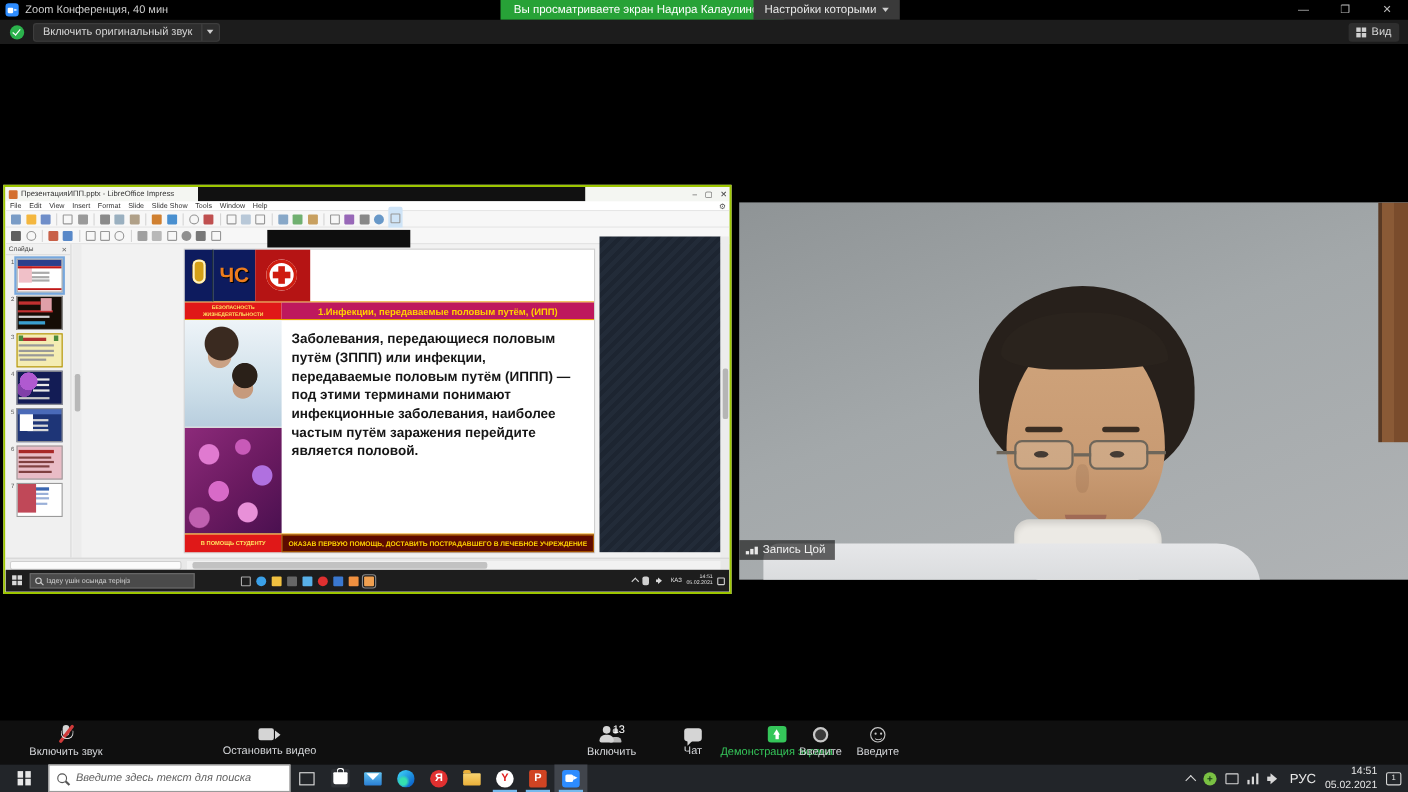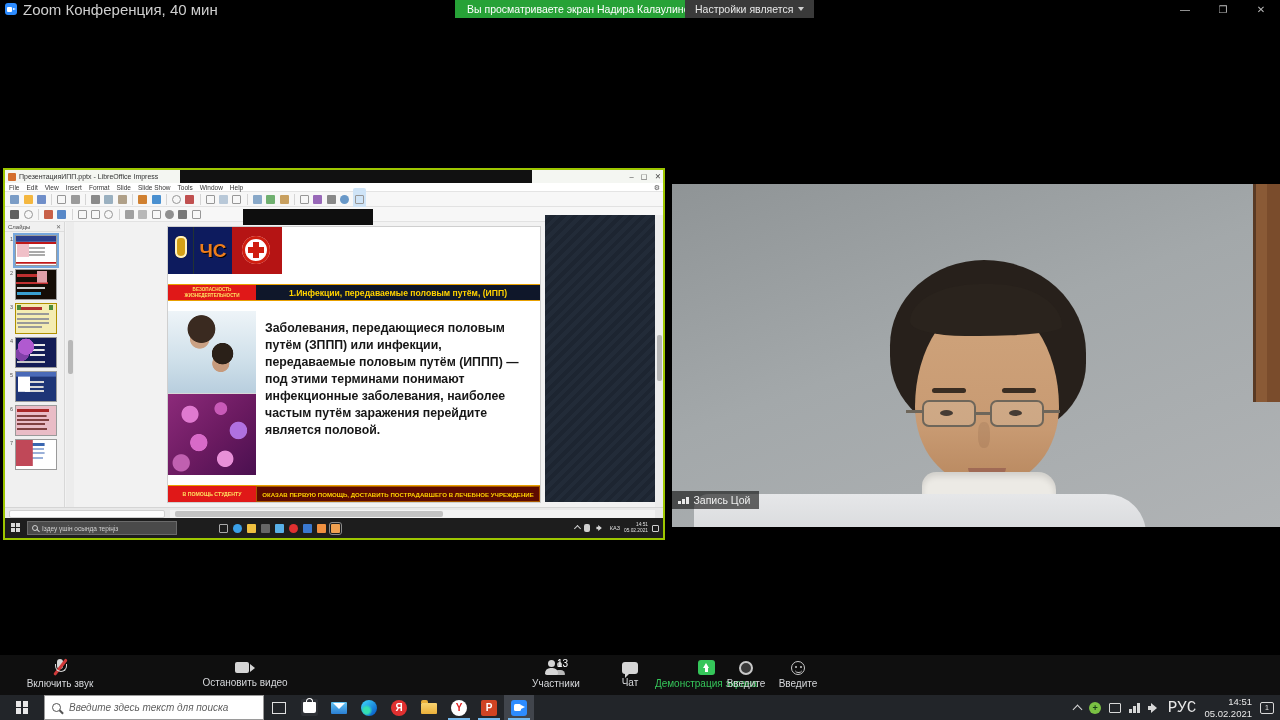--- a/index.html
+++ b/index.html
@@ -4,21 +4,21 @@
 <style>
   html,body{margin:0;padding:0;background:#000;}
   *{box-sizing:border-box;font-family:"Liberation Sans",sans-serif;}
   .stage{position:relative;width:1280px;height:720px;overflow:hidden;background:#000;}
 
   
   .ztitle{position:absolute;left:0;top:0;width:1280px;height:18px;background:#000;display:flex;align-items:center;}
   .ztitle .appicon{width:12px;height:12px;margin:0 6px 0 5px;background:#2d8cff;border-radius:3px;position:relative;}
   .ztitle .appicon::before{content:"";position:absolute;left:2px;top:3.5px;width:5px;height:5px;background:#fff;border-radius:1px;}
   .ztitle .appicon::after{content:"";position:absolute;left:7.5px;top:4.5px;border-left:3px solid #fff;border-top:1.5px solid transparent;border-bottom:1.5px solid transparent;}
-  .ztitle .ttext{color:#cfcfcf;font-size:15px;text-align:center;}
+  .ztitle .ttext{color:#cfcfcf;font-size:10px;text-align:center;}
   .share-banner{position:absolute;left:455px;top:0;height:18px;background:#27a237;color:#fff;font-size:10.5px;display:flex;align-items:center;padding:0 12px;}
   .view-settings{position:absolute;left:685px;top:0;height:18px;background:#3a3a3a;color:#e8e8e8;font-size:10.5px;display:flex;align-items:center;padding:0 10px;border:none;gap:5px;}
   .caret-down{width:0;height:0;border-left:3.5px solid transparent;border-right:3.5px solid transparent;border-top:4px solid #cfcfcf;display:inline-block;}
   .winctl{position:absolute;right:0;top:0;height:18px;display:flex;}
   .winctl span{width:38px;height:18px;color:#bbb;font-size:10px;display:flex;align-items:center;justify-content:center;}
 
   
   .zsub{position:absolute;left:0;top:18px;width:1280px;height:22px;background:#1c1c1c;display:flex;align-items:center;}
   .shield{width:13px;height:13px;border-radius:50%;background:#2bb24c;margin:0 8px 0 9px;position:relative;}
   .shield::after{content:"";position:absolute;left:4px;top:2.5px;width:3px;height:6px;border-right:1.8px solid #fff;border-bottom:1.8px solid #fff;transform:rotate(40deg);}
@@ -106,34 +106,34 @@
   .t7{background:
     linear-gradient(#c04858,#c04858) 2% 4%/42% 90% no-repeat,
     linear-gradient(#3a66b0,#3a66b0) 50% 10%/44% 3px no-repeat,
     linear-gradient(#9ab0d8,#9ab0d8) 50% 30%/40% 2px no-repeat,
     linear-gradient(#9ab0d8,#9ab0d8) 50% 46%/44% 2px no-repeat,
     linear-gradient(#9ab0d8,#9ab0d8) 50% 62%/38% 2px no-repeat,#fff;}
   .panel-scroll{position:absolute;left:61px;top:0;width:8px;height:285px;background:#ececec;}
   .panel-scroll .pthumb{position:absolute;left:1.5px;top:118px;width:5px;height:34px;background:#b8b8b8;border-radius:2px;}
 
   
-  .slide{position:absolute;left:163px;top:5px;width:372px;height:275px;background:#fff;box-shadow:0 0 0 1px #cfcfcf;display:flex;flex-direction:column;gap:10px;}
+  .slide{position:absolute;left:163px;top:5px;width:372px;height:275px;background:#fff;box-shadow:0 0 0 1px #cfcfcf;display:flex;flex-direction:column;}
   .sl-header{height:47px;display:flex;}
   .sl-emblem{width:26px;background:#0d1b5e;position:relative;flex:none;border-right:1px solid #233;}
   .sl-emblem::after{content:"";position:absolute;left:7px;top:9px;width:12px;height:22px;background:#d4a017;border-radius:6px 6px 7px 7px;box-shadow:inset 0 0 0 2px #fff2c0;}
   .sl-chs{width:38px;background:#0d1b5e;color:#ed7d1d;font-weight:bold;font-size:19px;display:flex;align-items:center;justify-content:center;letter-spacing:0;flex:none;text-shadow:1px 1px 0 #000;}
   .sl-titlebox{flex:1;background:linear-gradient(100deg,#3a2f7f 0%,#2b5fc7 45%,#7d9ae8 80%,#4aa8c8 100%);display:flex;flex-direction:column;align-items:center;justify-content:center;gap:1px;}
   .sl-titlebox div{color:#fff;font-weight:bold;font-size:10.5px;letter-spacing:4px;text-shadow:1px 1px 0 #101a4a,-1px -1px 0 #101a4a,1px -1px 0 #101a4a,-1px 1px 0 #101a4a;white-space:nowrap;}
   .sl-med{width:50px;background:#b51414;position:relative;flex:none;}
   .sl-med::before{content:"";position:absolute;left:10px;top:9px;width:28px;height:28px;background:#fff;border-radius:50%;box-shadow:inset 0 0 0 3px #cf1d10;}
   .sl-med::after{content:"";position:absolute;left:21px;top:15px;width:6px;height:16px;background:#cf1d10;box-shadow:-5px 5px 0 -5px #cf1d10;}
   .sl-med .cross-h{position:absolute;left:16px;top:20px;width:16px;height:6px;background:#cf1d10;}
   .sl-bar1{height:17px;display:flex;border-top:1px solid #e8a000;border-bottom:1px solid #e8a000;}
   .sl-bar1 .b1l{width:88px;background:#e01818;color:#ffe060;font-size:4.6px;font-weight:bold;text-align:center;display:flex;align-items:center;justify-content:center;line-height:1.3;padding:0 6px;flex:none;}
-  .sl-bar1 .b1r{flex:1;background:#0f172a;color:#ffd200;font-weight:bold;font-size:8.6px;display:flex;align-items:center;justify-content:center;}
+  .sl-bar1 .b1r{flex:1;background:#be185d;color:#ffd200;font-weight:bold;font-size:8.6px;display:flex;align-items:center;justify-content:center;}
   .sl-main{flex:1;display:flex;}
   .sl-imgs{width:88px;flex:none;display:flex;flex-direction:column;}
   .img-couple{height:50%;background:
     radial-gradient(circle at 38% 22%,#3a2a20 16%,transparent 17%),
     radial-gradient(circle at 36% 34%,#caa184 12%,transparent 13%),
     radial-gradient(circle at 62% 52%,#2a2018 15%,transparent 16%),
     radial-gradient(circle at 60% 64%,#c69a7c 11%,transparent 12%),
     linear-gradient(180deg,#eef4f8 0%,#cfe0ea 60%,#b8cede 100%);}
   .img-microbes{height:50%;border-top:1px solid #d8d8d8;background:
     radial-gradient(circle at 25% 25%,#e07ad0 9%,transparent 10%),
@@ -254,44 +254,62 @@
   .zoomic::after{content:"";position:absolute;left:10px;top:5.5px;border-right:4px solid #fff;border-top:2.5px solid transparent;border-bottom:2.5px solid transparent;transform:scaleX(-1);}
   .wtray{position:absolute;right:0;top:0;height:25px;display:flex;align-items:center;gap:8px;padding-right:6px;}
   .trchev{width:7px;height:7px;border-left:1.8px solid #d8d8d8;border-top:1.8px solid #d8d8d8;transform:rotate(45deg);margin-top:3px;}
   .grdot{width:12px;height:12px;border-radius:50%;background:#7ac143;color:#184018;font-size:9px;display:flex;align-items:center;justify-content:center;font-weight:bold;}
   .scrico{width:12px;height:10px;border:1.5px solid #d8d8d8;border-radius:1px;}
   .netico{display:flex;align-items:flex-end;gap:1.5px;}
   .netico i{width:2.5px;background:#d8d8d8;display:block;}
   .spk{position:relative;width:12px;height:10px;}
   .spk::before{content:"";position:absolute;left:0;top:3px;width:4px;height:4px;background:#d8d8d8;}
   .spk::after{content:"";position:absolute;left:3px;top:0;border-right:6px solid #d8d8d8;border-top:5px solid transparent;border-bottom:5px solid transparent;transform:scaleX(-1);}
-  .wlang{color:#e8e8e8;font-size:16px;font-family:Liberation Mono, monospace;}
+  .wlang{color:#e8e8e8;font-size:12px;}
   .wclock{color:#e8e8e8;font-size:9.5px;text-align:right;line-height:1.25;}
   .wnotif{width:14px;height:12px;border:1.5px solid #d8d8d8;border-radius:2px;position:relative;color:#e8e8e8;font-size:7px;display:flex;align-items:center;justify-content:center;}
 </style>
 </head>
 <body>
 
 <div class="stage">
 
   <div class="ztitle">
     <span class="appicon"></span>
     <span class="ttext">Zoom Конференция, 40 мин</span>
     <div class="share-banner">Вы просматриваете экран Надира Калаулинова</div>
     <button class="view-settings">
-      <span>Настройки является</span>
+      <span>Настройки которыми</span>
       <span class="caret-down"></span>
     </button>
     <div class="winctl">
       <span>—</span>
       <span>❐</span>
       <span>✕</span>
     </div>
   </div>
 
+  <div class="zsub">
+    <span class="shield"></span>
+    <div class="orig-sound">
+      <span class="lbl">Включить оригинальный звук</span>
+      <span class="dd">
+          <span class="caret-down"></span>
+        </span>
+    </div>
+    <div class="view-btn">
+      <span class="grid-ic">
+          <i></i>
+          <i></i>
+          <i></i>
+          <i></i>
+        </span>
+      <span>Вид</span>
+    </div>
+  </div>
 
   <div class="main">
 
     <div class="shared">
       <div class="lo">
         <div class="lo-title">
           <span class="loicon"></span>
           <span class="ttl">ПрезентацияИПП.pptx - LibreOffice Impress</span>
           <div class="blackpatch-title"></div>
           <div class="lo-btns">
@@ -517,21 +535,21 @@
 
     <div class="zitem" style="left:185px;width:120px">
       <span class="vid"></span>
       <span class="zlbl">Остановить видео</span>
     </div>
 
     <div class="zitem" style="left:520px;width:72px">
       <span class="ppl">
         <span class="badge13">13</span>
       </span>
-      <span class="zlbl">Участники</span>
+      <span class="zlbl">Включить</span>
     </div>
 
     <div class="zitem" style="left:608px;width:44px">
       <span class="bubble"></span>
       <span class="zlbl">Чат</span>
     </div>
     <div class="zitem" style="left:648px;width:116px">
       <span class="sharebox"></span>
       <span class="zlbl zlbl-green">Демонстрация экрана</span>
     </div>

